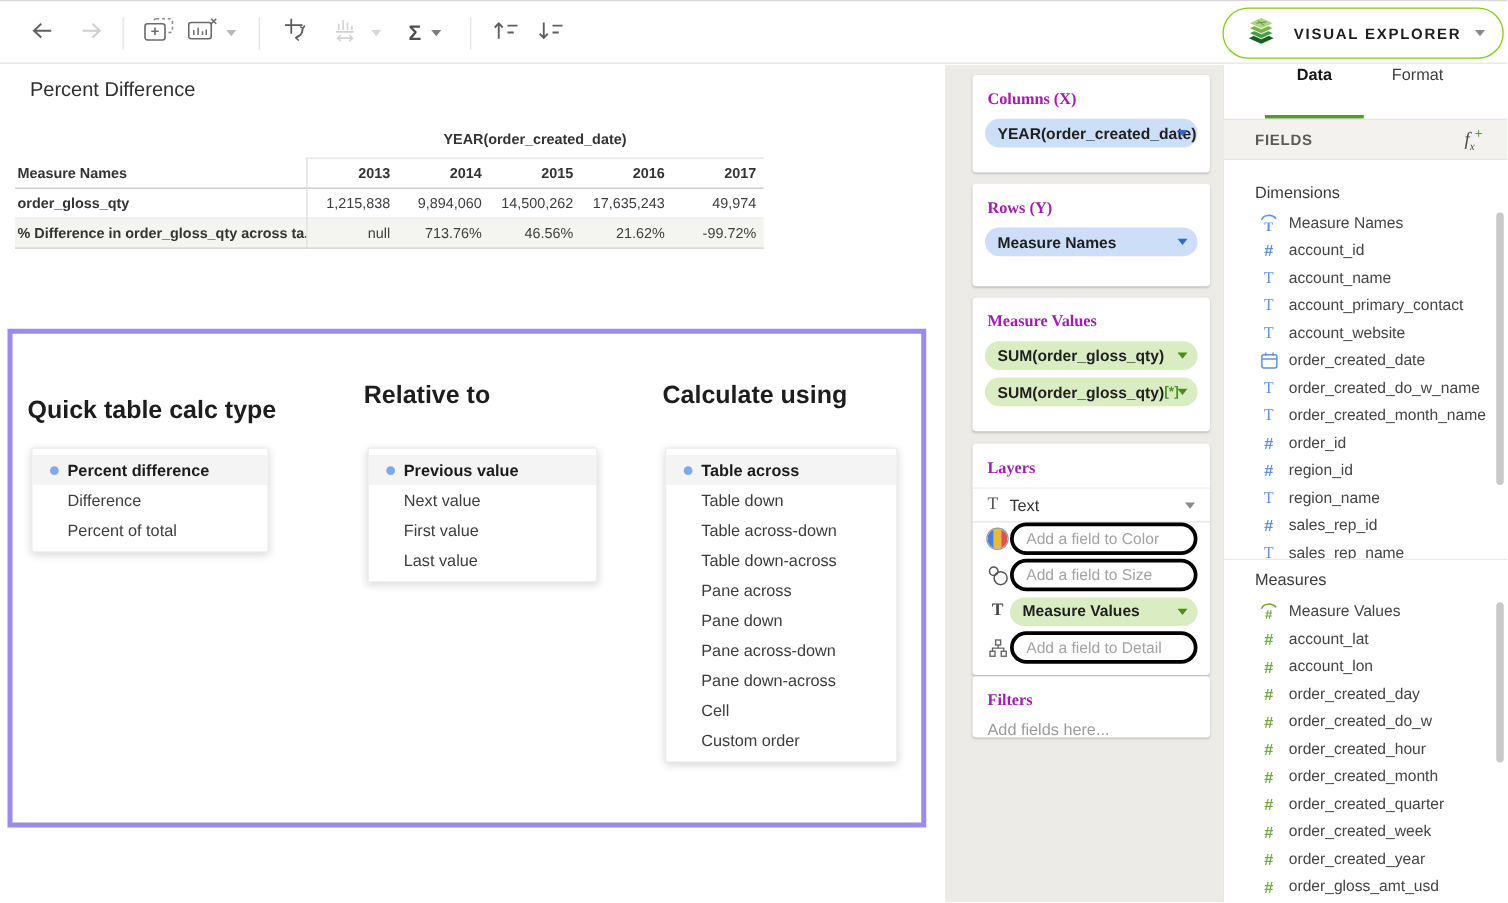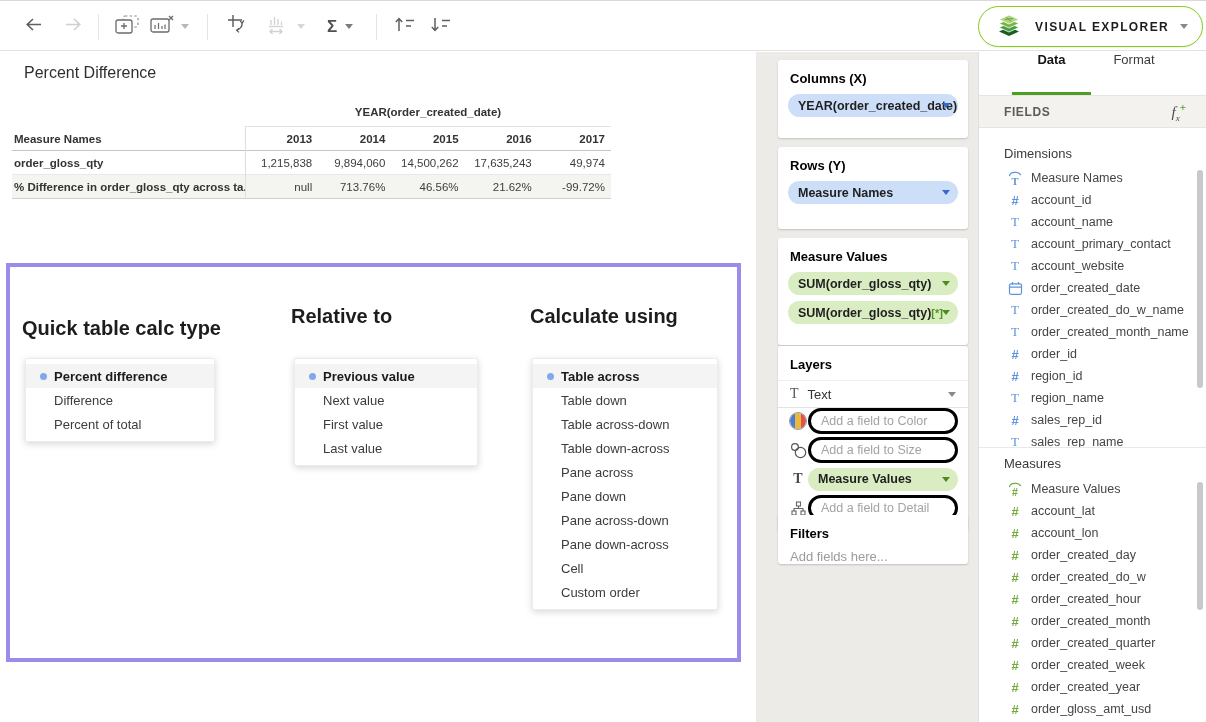--- a/index.html
+++ b/index.html
@@ -42,21 +42,21 @@
   .calc-title { position:absolute; font-size:20px; font-weight:600; color:#1d1d1d; }
   .opt-card { position:absolute; background:#fff; border:1px solid #ececec; border-radius:2px;
               box-shadow:0 2px 7px rgba(0,0,0,.16); padding:5px 0; }
   .opt { height:24px; display:flex; align-items:center; padding-left:28px; font-size:13px; color:#3c3c3c; cursor:pointer; white-space:nowrap; }
   .opt.selected { background:#f4f4f4; font-weight:bold; color:#1b1b1b; padding-left:14px; }
   .dot { width:7px; height:7px; border-radius:50%; background:#7fa9e8; margin-right:7px; flex:none; }
 
   
   .shelves { position:absolute; top:52px; left:756px; width:222px; bottom:0; background:#ecebe8; }
   .card { position:absolute; left:22px; width:190px; background:#fff; border-radius:3px; box-shadow:0 1px 2px rgba(0,0,0,.18); overflow:hidden; }
-  .card h3 { font-size:13px; font-weight:bold; color:#000000; margin:11px 12px 8px; }
+  .card h3 { font-size:13px; font-weight:bold; color:#a21caf; margin:11px 12px 8px;font-family:Liberation Serif, serif; }
   .pill { position:relative; height:23px; border-radius:12px; display:flex; align-items:center;
           margin:0 10px; padding:0 22px 0 10px; font-size:12.5px; font-weight:bold; color:#1f1f1f; cursor:pointer; white-space:nowrap; }
   .pill .caret { position:absolute; right:8px; top:9px; }
   .pill.blue { background:#cddef8; } .pill.blue .caret { color:#2e6bcc; }
   .pill.green { background:#daecc2; } .pill.green .caret { color:#4c8c1c; }
   .pill-badge { margin-left:auto; margin-right:3px; color:#4c9420; font-size:11px; font-weight:bold; }
   .pill-badge:empty { display:none; }
 
   .type-row { height:28px; display:flex; align-items:center; padding:0 12px; border-top:1px solid #efefef; border-bottom:1px solid #e3e3e3; font-size:13px; color:#333; cursor:pointer; }
   .type-row .ticon { font-family:"Liberation Serif",serif; font-size:14px; color:#555; margin-right:9px; }
@@ -280,21 +280,21 @@
       <span>SUM(order_gloss_qty)</span>
       <span class="caret"></span>
     </div>
     <div class="pill green">
       <span>SUM(order_gloss_qty)</span>
       <span class="pill-badge">[*]</span>
       <span class="caret"></span>
     </div>
   </div>
 
-  <div class="card" style="top:294px;height:185px">
+  <div class="card" style="top:303px;height:185px">
     <h3>Layers</h3>
     <div class="type-row">
       <span class="ticon">T</span>
       <span>Text</span>
       <span class="caret"></span>
     </div>
     <div class="enc-row">
       <span class="enc-ic">
         <span class="palette">
             <span class="pb"></span>
@@ -326,21 +326,21 @@
           <rect x="5.5" y="1" width="4" height="4"></rect>
             <rect x="1" y="10" width="4" height="4"></rect>
             <rect x="10" y="10" width="4" height="4"></rect>
           <path d="M7.5 5 V7.5 M3 10 V7.5 H12 V10"></path>
         </svg>
       </span>
       <input class="enc-field" placeholder="Add a field to Detail" style="">
     </div>
   </div>
 
-  <div class="card" style="top:463px;height:49px">
+  <div class="card" style="top:489px;height:49px">
     <h3>Filters</h3>
     <div class="filters-ph">Add fields here...</div>
   </div>
 </div>
 
 <div class="sidebar">
   <div class="tab active" style="left:33px;width:79px">
     <span>Data</span>
   </div>
   <div class="tab" style="left:120px;width:70px">

